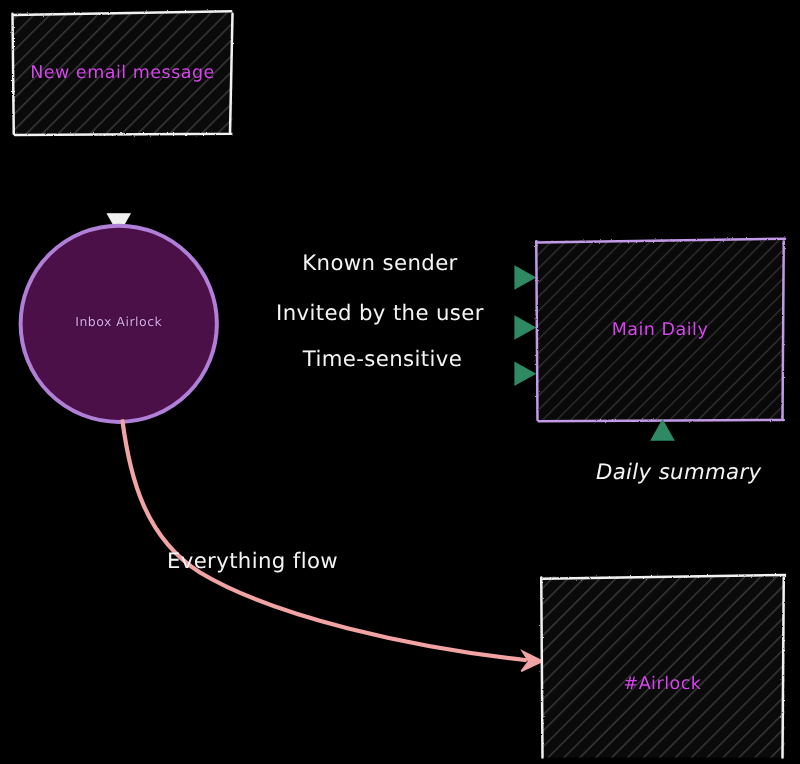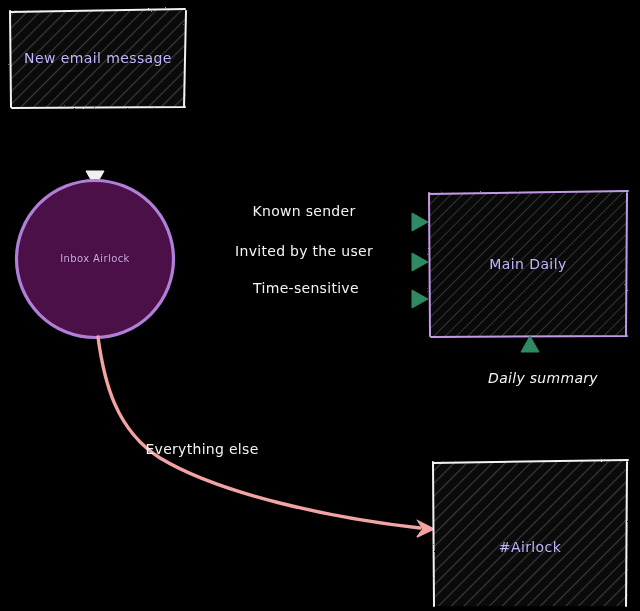--- a/index.html
+++ b/index.html
@@ -23,29 +23,29 @@
     height: 611px;
   }
   .node-label {
     position: absolute;
     text-align: center;
     pointer-events: none;
     font-family: "DejaVu Sans", sans-serif;
     font-size: 14px;
     letter-spacing: 0.4px;
     line-height: 18px;
-    color: #c4b5fd;
+    color: #d946ef;
     text-shadow: 0 0 1px rgba(0,0,0,0.9);
   }
   .edge-label {
     position: absolute;
     text-align: center;
     pointer-events: none;
     font-family: "DejaVu Sans", sans-serif;
-    font-size: 14px;
+    font-size: 17px;
     letter-spacing: 0.3px;
     line-height: 17px;
     color: #f4f4f4;
   }
   .label-circle {
     color: #d9a9ef;
     font-size: 10px;
   }
   .hidden-acc {
     position: absolute;
@@ -139,19 +139,19 @@
 <div class="node-label" style="left:440px; top:538px; width:180px;">
   <div>#Airlock</div>
 </div>
 
 <div class="edge-label" style="left:214px; top:203px; width:180px;">Known sender</div>
 
 <div class="edge-label" style="left:204px; top:243px; width:200px;">Invited by the user</div>
 
 <div class="edge-label" style="left:216px; top:280px; width:180px;">Time-sensitive</div>
 
-<div class="edge-label" style="left:132px; top:441px; width:140px;">Everything else</div>
+<div class="edge-label" style="left:132px; top:441px; width:140px;">Everything flow</div>
 
 <div class="edge-label" style="left:448px; top:370px; width:190px;font-style:italic;">
   <div>Daily summary</div>
 </div>
 
 <div class="hidden-acc">Inbox Airlock email routing flow</div>
 
 </body></html>

